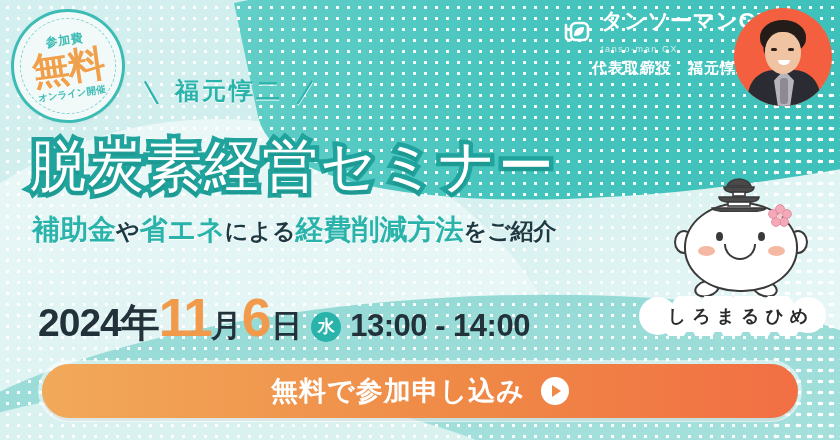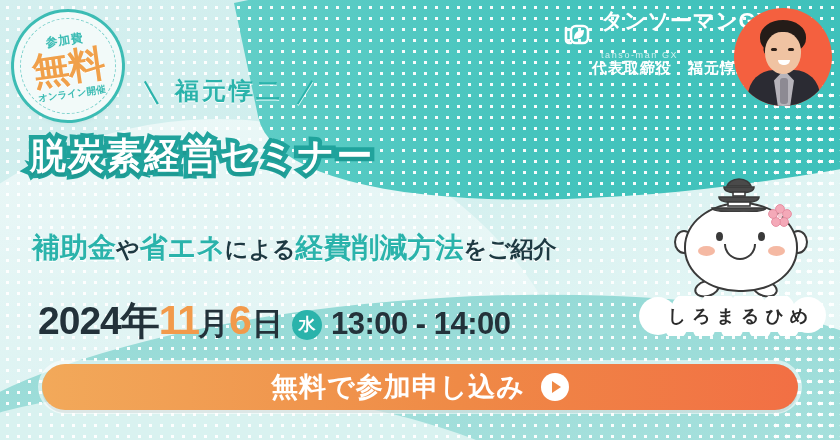--- a/index.html
+++ b/index.html
@@ -79,55 +79,55 @@
     position:absolute;left:138px;top:72px;
     display:flex;align-items:center;gap:9px;
     color:#2ab3ab;font-weight:900;font-size:24px;letter-spacing:3px;
     text-shadow:0 1px 0 rgba(255,255,255,.9);
   }
   .host .slash{font-size:28px;font-weight:400;transform:skewX(-16deg);letter-spacing:0;}
   .host .slash.r{transform:skewX(16deg);}
   
   .title{
     position:absolute;left:30px;top:138px;
-    font-size:36px;font-weight:700;color:#ffffff;letter-spacing:2px;line-height:1;
+    font-size:56px;font-weight:400;color:#ffffff;letter-spacing:2px;line-height:1;
     -webkit-text-stroke:9px #20a39c;
     paint-order:stroke fill;
     text-shadow:0 4px 0 rgba(0,0,0,.06);
   }
   
   .subtitle{
-    position:absolute;left:32px;top:234px;
+    position:absolute;left:32px;top:216px;
     font-size:28px;font-weight:900;letter-spacing:0px;line-height:1;
     white-space:nowrap;
     text-shadow:0 1px 0 rgba(255,255,255,.85);
   }
   .subtitle .t{color:#2ab3ab;}
   .subtitle .d{color:#1d3942;}
   .subtitle .sm{font-size:23px;}
   
   .dateline{
     position:absolute;left:38px;top:294px;
     display:flex;align-items:baseline;white-space:nowrap;
     color:#23323a;font-weight:900;
   }
   .dateline .yr{font-size:39px;letter-spacing:-1px;}
   .dateline .unit{font-size:31px;}
-  .dateline .big{font-size:41px;color:#f29a4b;letter-spacing:-2px;line-height:.9;}
+  .dateline .big{font-size:53px;color:#f29a4b;letter-spacing:-2px;line-height:.9;}
   .dateline .day-k{font-size:31px;margin-left:2px;}
   .wk{
     display:inline-flex;align-items:center;justify-content:center;
     width:30px;height:30px;border-radius:50%;background:#2ab3ab;color:#fff;
     font-size:17px;font-weight:900;margin:0 9px 0 9px;
     position:relative;top:-4px;
   }
   .dateline .time{font-size:31px;letter-spacing:-.5px;text-align:right;}
   
   .cta{
-    position:absolute;left:42px;top:364px;width:756px;height:46px;border-radius:27px;
+    position:absolute;left:42px;top:364px;width:756px;height:54px;border-radius:27px;
     background:linear-gradient(90deg,#f0a košul 0%,#ef8b46 100%);
     background:linear-gradient(90deg,#f2a95a 0%,#ef8a46 55%,#f26f44 100%);
     box-shadow:0 3px 0 rgba(0,0,0,.07), 0 0 0 4px rgba(255,255,255,.55);
     display:flex;align-items:center;justify-content:center;gap:16px;
     cursor:pointer;
   }
   .cta-label{color:#fff;font-size:27px;font-weight:900;letter-spacing:1px;}
   .cta-arrow{
     width:28px;height:28px;border-radius:50%;background:#fff;
     display:flex;align-items:center;justify-content:center;
@@ -137,21 +137,21 @@
     border-left:9px solid #ef8a46;border-top:6px solid transparent;border-bottom:6px solid transparent;
     margin-left:3px;
   }
   
   .logo{
     position:absolute;left:562px;top:10px;display:flex;align-items:center;gap:9px;
   }
   .logo-mark{width:30px;height:30px;}
   .logo-txt{display:flex;flex-direction:column;line-height:1;}
   .logo-main{color:#fff;font-size:22px;font-weight:700;letter-spacing:.5px;}
-  .logo-sub{color:rgba(255,255,255,.75);font-size:9px;letter-spacing:1.6px;margin-top:19px;}
+  .logo-sub{color:rgba(255,255,255,.75);font-size:9px;letter-spacing:1.6px;margin-top:13px;}
   
   .presenter{
     position:absolute;left:592px;top:59px;color:#fff;font-size:15px;font-weight:700;
     letter-spacing:1px;
   }
   
   .portrait{
     position:absolute;right:8px;top:8px;width:98px;height:98px;border-radius:50%;
     background:#f4603f;overflow:hidden;
   }

